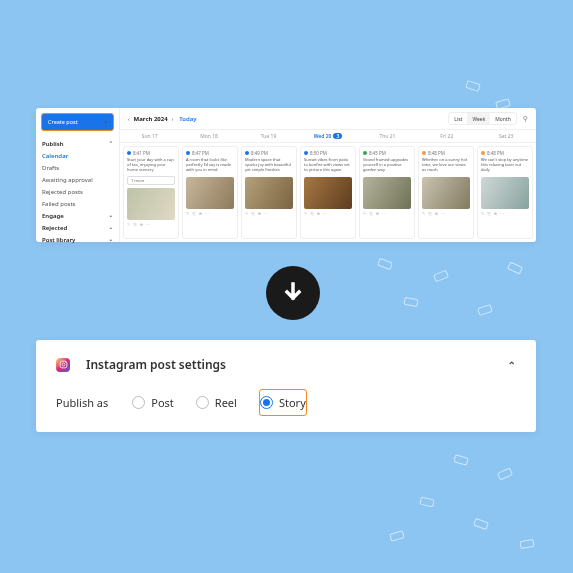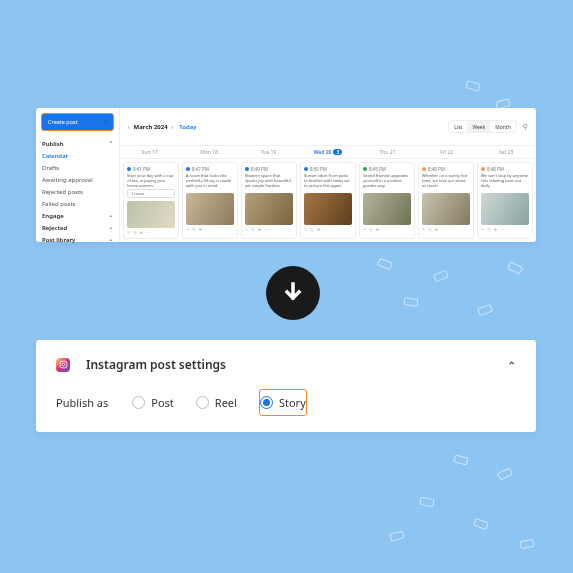--- a/index.html
+++ b/index.html
@@ -8,21 +8,21 @@
 .shapes span{position:absolute;width:14px;height:8px;border:1.5px solid #fff;border-radius:2px;opacity:.6}
 .card{background:#fff;border-radius:3px;position:absolute;box-shadow:0 2px 8px rgba(0,0,0,.06)}
 .panel-top{left:36px;top:108px;width:500px;height:134px;display:flex}
 .sidebar{width:84px;border-right:1px solid #eee;font-size:6px;color:#555;padding:0;display:flex;flex-direction:column}
 .create-btn{background:#1a73e8;color:#fff;margin:5px;padding:4px 6px;border-radius:3px;display:flex;align-items:center;justify-content:space-between;border:1.5px solid #ef8a1d;font-size:5.5px}
 .side-items{padding:2px 6px}
 .side-items div{padding:2px 0;cursor:default}
 .side-items .sec{font-weight:600;color:#222;display:flex;justify-content:space-between;align-items:flex-start}
 .side-items .active{color:#1a73e8;font-weight:600}
 .main{flex:1;display:flex;flex-direction:column}
-.topbar{display:flex;align-items:center;padding:12px 8px;font-size:6px;color:#444;border-bottom:1px solid #f0f0f0;gap:6px}
+.topbar{display:flex;align-items:center;padding:4px 8px;font-size:6px;color:#444;border-bottom:1px solid #f0f0f0;gap:6px}
 .topbar .nav{display:flex;align-items:center;gap:4px}
 .topbar .month{font-weight:700;color:#222}
 .topbar .today{color:#1a73e8;font-weight:600}
 .topbar .sp{flex:1}
 .seg{display:flex;gap:0;border:1px solid #eee;border-radius:3px;font-size:5px;overflow:hidden}
 .seg span{padding:2.5px 5px;cursor:pointer}
 .seg .on{background:#f3f3f3}
 .days{display:flex;border-bottom:1px solid #f0f0f0}
 .days div{flex:1;text-align:center;font-size:5px;color:#999;padding:3px 0}
 .days .hot{color:#1a73e8;font-weight:600}

